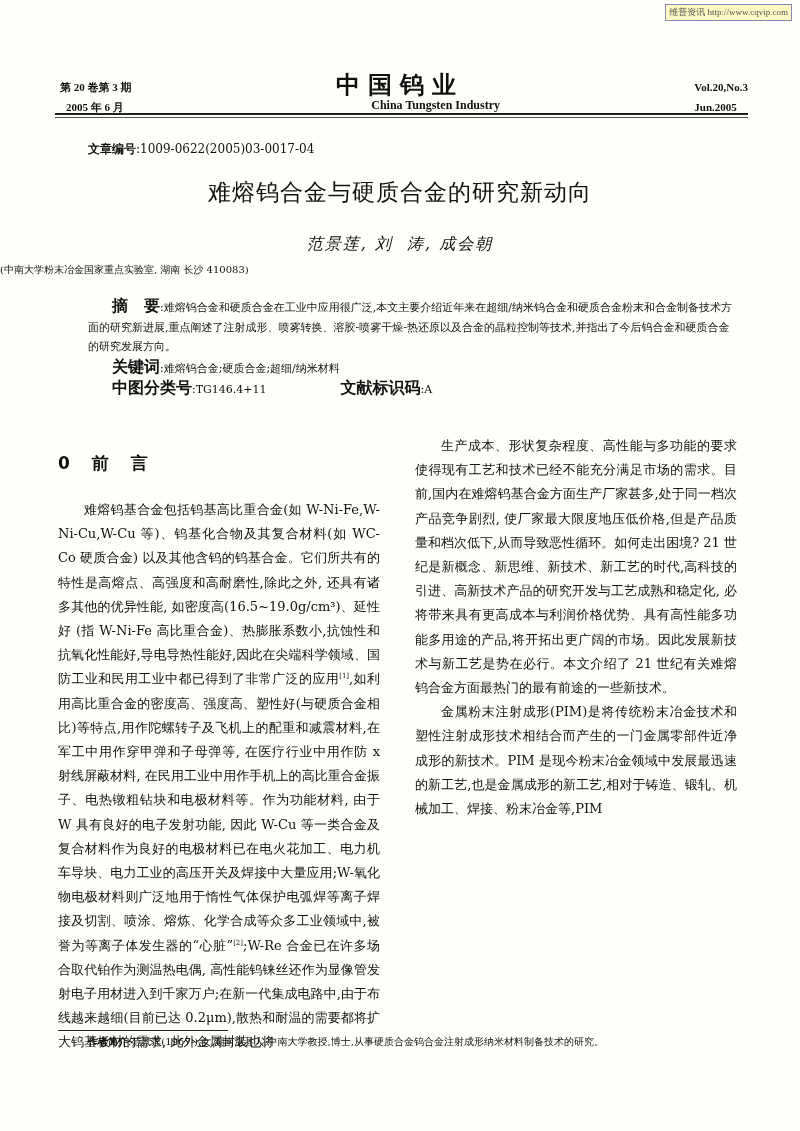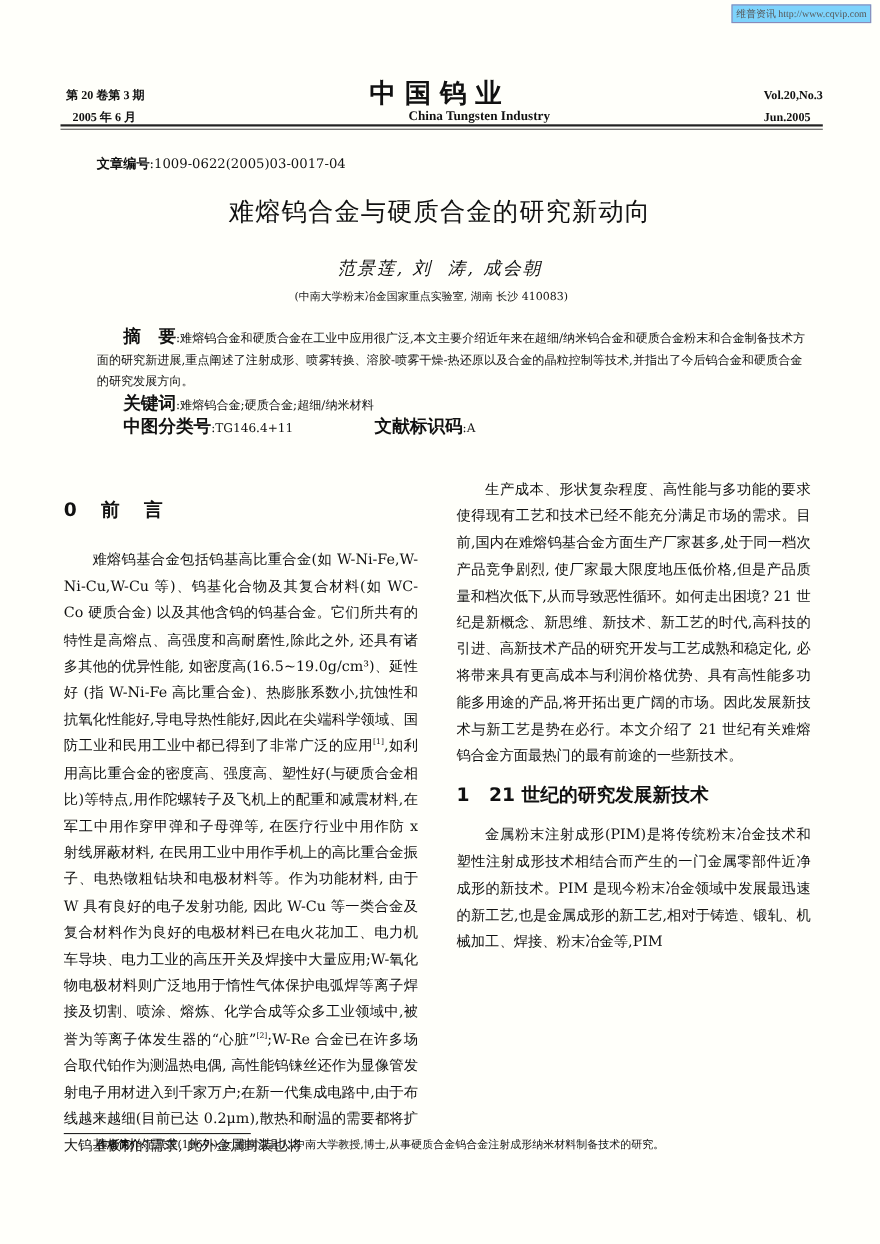--- a/index.html
+++ b/index.html
@@ -5,36 +5,36 @@
   html, body { margin: 0; padding: 0; }
   body {
     width: 800px; height: 1131px; overflow: hidden;
     background: #fffffa; color: #111;
     font-family: "DejaVu Serif", "Liberation Serif", serif;
     position: relative;
   }
   .abs { position: absolute; }
   .watermark {
     top: 4px; right: 8px; border: 1px solid #8a8ab8;
-    font-size: 9px; color: #555; padding: 1px 3px; background: #7dd3fc;
+    font-size: 9px; color: #555; padding: 1px 3px; background: #fef9c3;
     font-family: "Liberation Serif", serif;
   }
   .hdr-left { left: 60px; top: 77px; font-size: 11px; font-weight: bold; line-height: 20px; font-family: "Liberation Serif", serif; }
   .hdr-right { right: 52px; top: 77px; font-size: 11px; font-weight: bold; line-height: 20px; font-family: "Liberation Serif", serif; }
   .hdr-center { left: 300px; width: 200px; top: 72px; text-align: center; }
   .journal-cn { font-size: 24px; font-weight: bold; letter-spacing: 8px; line-height: 26px; font-family: "DejaVu Serif", serif; }
   .journal-en { font-size: 12px; font-weight: bold; font-family: "Liberation Serif", serif; line-height: 14px; text-align: right; }
   .hdr-rule1 { left: 55px; width: 693px; top: 113px; border-top: 2px solid #222; }
   .hdr-rule2 { left: 55px; width: 693px; top: 117px; border-top: 1px solid #555; }
 
   .article-no { left: 88px; top: 141px; font-size: 12px; }
   .article-no b { font-family: "DejaVu Sans", sans-serif; font-weight: bold; }
   .title { left: 0; width: 800px; top: 177px; text-align: center; font-size: 23px; font-family: "DejaVu Sans", sans-serif; letter-spacing: 1px; }
   .authors { left: 0; width: 800px; top: 234px; text-align: center; font-size: 16px; font-style: italic; letter-spacing: 2px; }
-  .affil { left: 0; width: 784px; top: 263px; text-align: center; font-size: 10px; }
+  .affil { left: 0; width: 784px; top: 263px; text-align: left; font-size: 10px; }
 
   .abstract { left: 88px; width: 650px; top: 296px; font-size: 11px; line-height: 19.5px; }
   .abstract .lbl { font-family: "DejaVu Sans", sans-serif; font-weight: bold; font-size: 16px; margin-left: 24px; }
   .kw-row { margin-top: 0; }
   .cls-row span.gap { display: inline-block; width: 50px; }
 
   .col { width: 322px; font-size: 13px; line-height: 24.2px; text-align: justify; }
   .col-left { left: 58px; top: 498px; }
   .col-right { left: 415px; top: 434px; }
   .p { margin: 0; text-indent: 2em; }
@@ -83,20 +83,19 @@
 </div>
 
 <div class="abs h1 sec0"><span>0</span><span class="sp"></span><span>前</span><span class="sp"></span><span>言</span></div>
 
 <div class="abs col col-left">
   <p class="p"><span>难熔钨基合金包括钨基高比重合金(如 W-Ni-Fe,W-Ni-Cu,W-Cu 等)、钨基化合物及其复合材料(如 WC-Co 硬质合金) 以及其他含钨的钨基合金。它们所共有的特性是高熔点、高强度和高耐磨性,除此之外, 还具有诸多其他的优异性能, 如密度高(16.5~19.0g/cm³)、延性好 (指 W-Ni-Fe 高比重合金)、热膨胀系数小,抗蚀性和抗氧化性能好,导电导热性能好,因此在尖端科学领域、国防工业和民用工业中都已得到了非常广泛的应用</span><sup>[1]</sup><span>,如利用高比重合金的密度高、强度高、塑性好(与硬质合金相比)等特点,用作陀螺转子及飞机上的配重和减震材料,在军工中用作穿甲弹和子母弹等, 在医疗行业中用作防 x 射线屏蔽材料, 在民用工业中用作手机上的高比重合金振子、电热镦粗钻块和电极材料等。作为功能材料, 由于 W 具有良好的电子发射功能, 因此 W-Cu 等一类合金及复合材料作为良好的电极材料已在电火花加工、电力机车导块、电力工业的高压开关及焊接中大量应用;W-氧化物电极材料则广泛地用于惰性气体保护电弧焊等离子焊接及切割、喷涂、熔炼、化学合成等众多工业领域中,被誉为等离子体发生器的“心脏”</span><sup>[2]</sup><span>;W-Re 合金已在许多场合取代铂作为测温热电偶, 高性能钨铼丝还作为显像管发射电子用材进入到千家万户;在新一代集成电路中,由于布线越来越细(目前已达 0.2μm),散热和耐温的需要都将扩大钨基板材的需求, 此外金属封装也将</span></p>
 </div>
 
 <div class="abs col col-right">
   <p class="p">生产成本、形状复杂程度、高性能与多功能的要求使得现有工艺和技术已经不能充分满足市场的需求。目前,国内在难熔钨基合金方面生产厂家甚多,处于同一档次产品竞争剧烈, 使厂家最大限度地压低价格,但是产品质量和档次低下,从而导致恶性循环。如何走出困境? 21 世纪是新概念、新思维、新技术、新工艺的时代,高科技的引进、高新技术产品的研究开发与工艺成熟和稳定化, 必将带来具有更高成本与利润价格优势、具有高性能多功能多用途的产品,将开拓出更广阔的市场。因此发展新技术与新工艺是势在必行。本文介绍了 21 世纪有关难熔钨合金方面最热门的最有前途的一些新技术。</p>
-  <div class="h1 sec1" style="white-space:pre">1   21 世纪的研究发展新技术</div>
   <p class="p">金属粉末注射成形(PIM)是将传统粉末冶金技术和塑性注射成形技术相结合而产生的一门金属零部件近净成形的新技术。PIM 是现今粉末冶金领域中发展最迅速的新工艺,也是金属成形的新工艺,相对于铸造、锻轧、机械加工、焊接、粉末冶金等,PIM</p>
 </div>
 
 <div class="abs foot-rule"></div>
 <div class="abs footnotes">
   <div><b>作者简介</b><span>:范景莲(1967-),女,湖南澧县人,中南大学教授,博士,从事硬质合金钨合金注射成形纳米材料制备技术的研究。</span></div>
 </div>
 
 </body></html>

